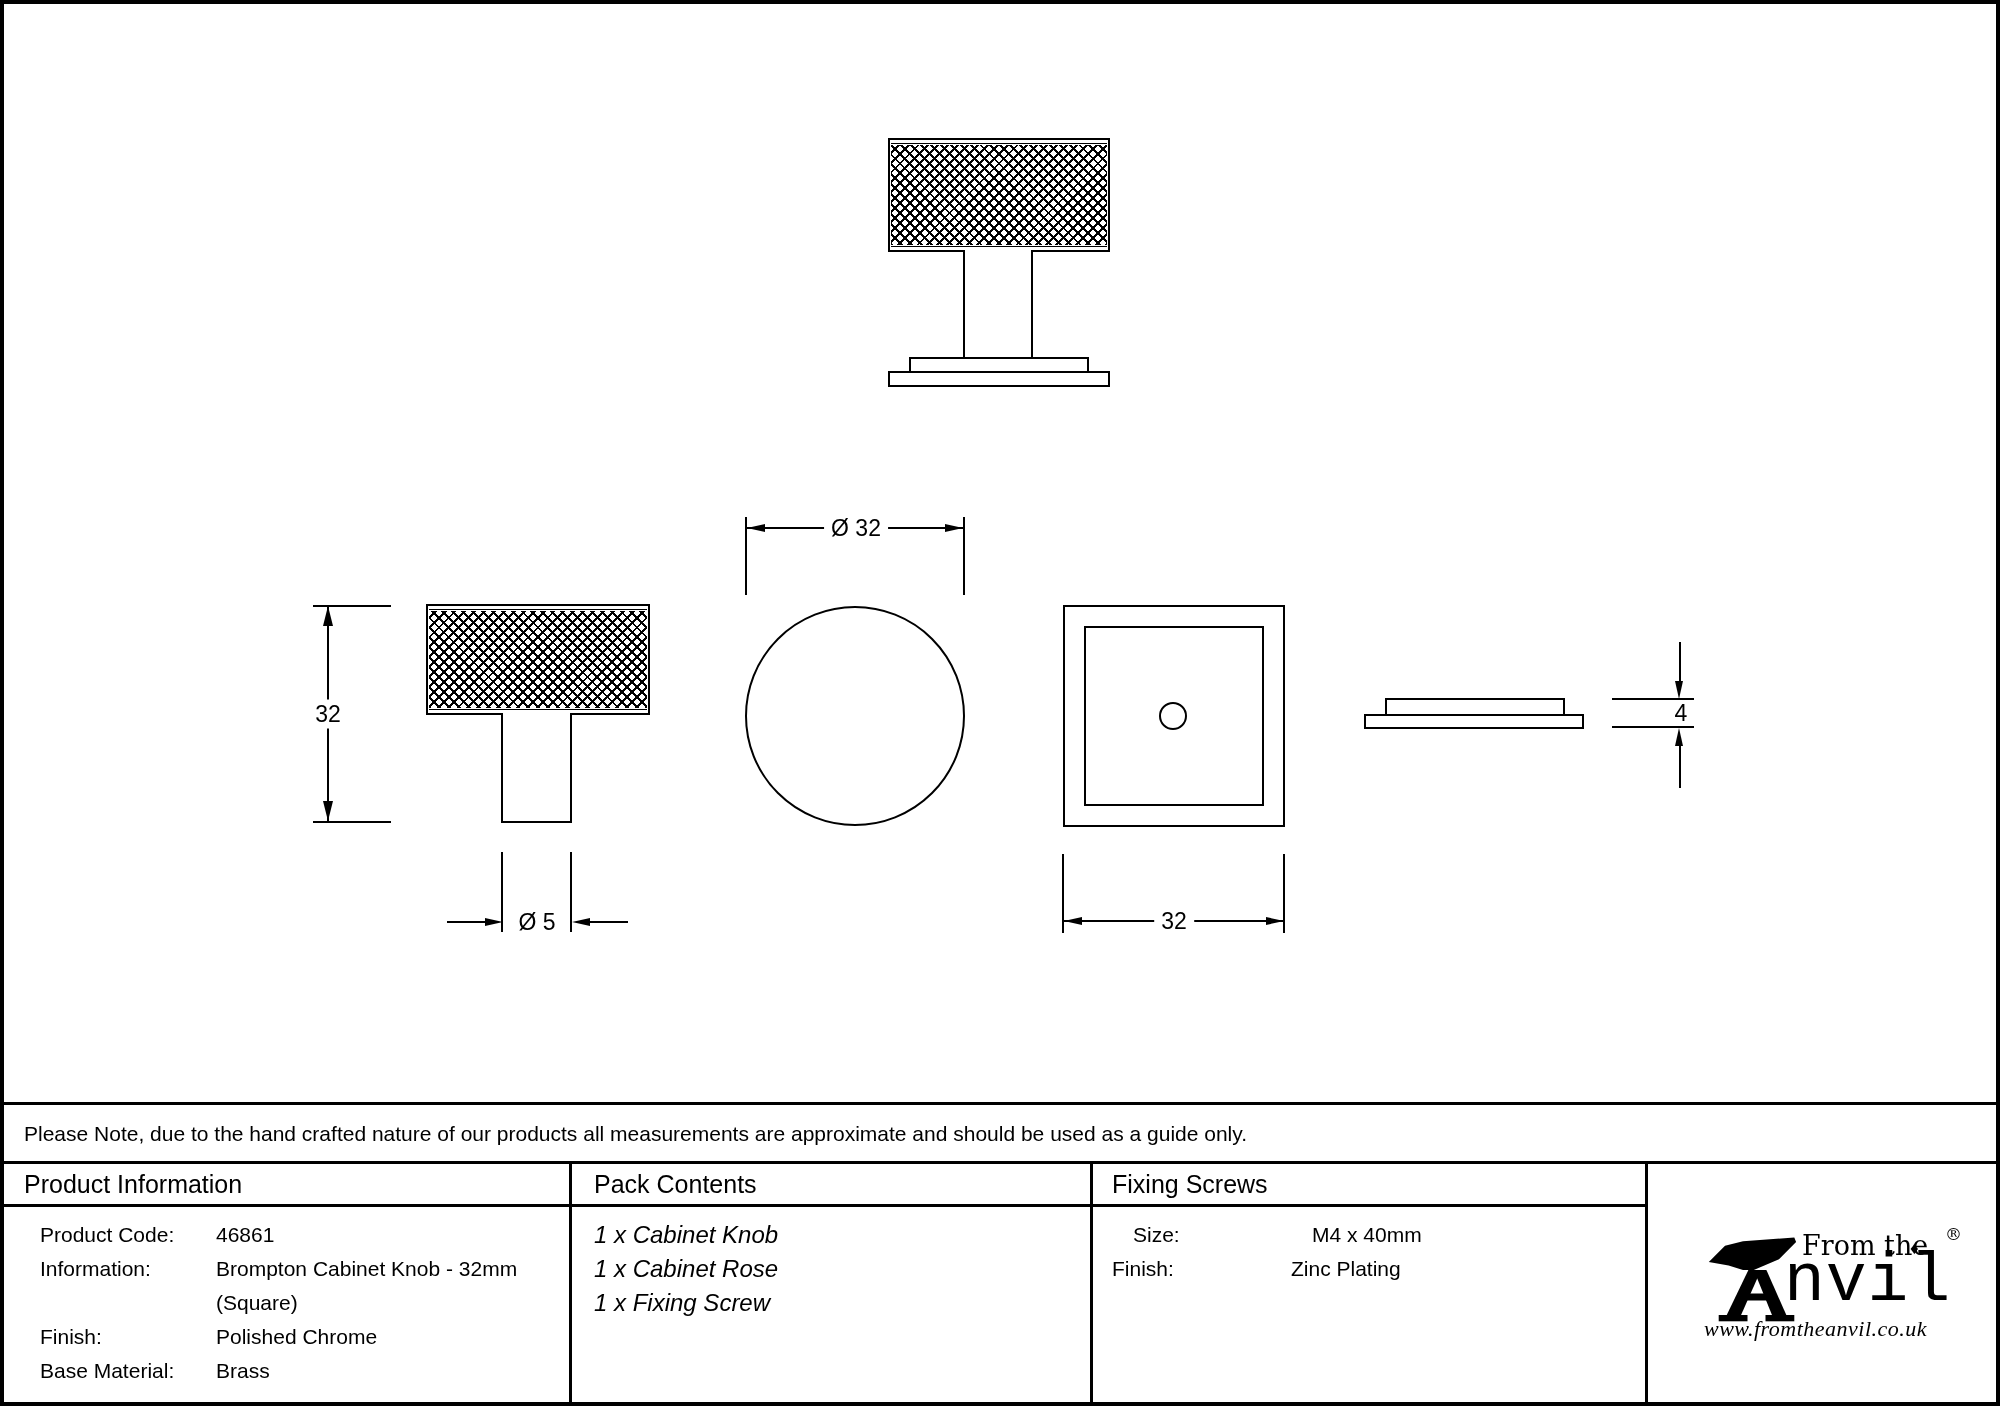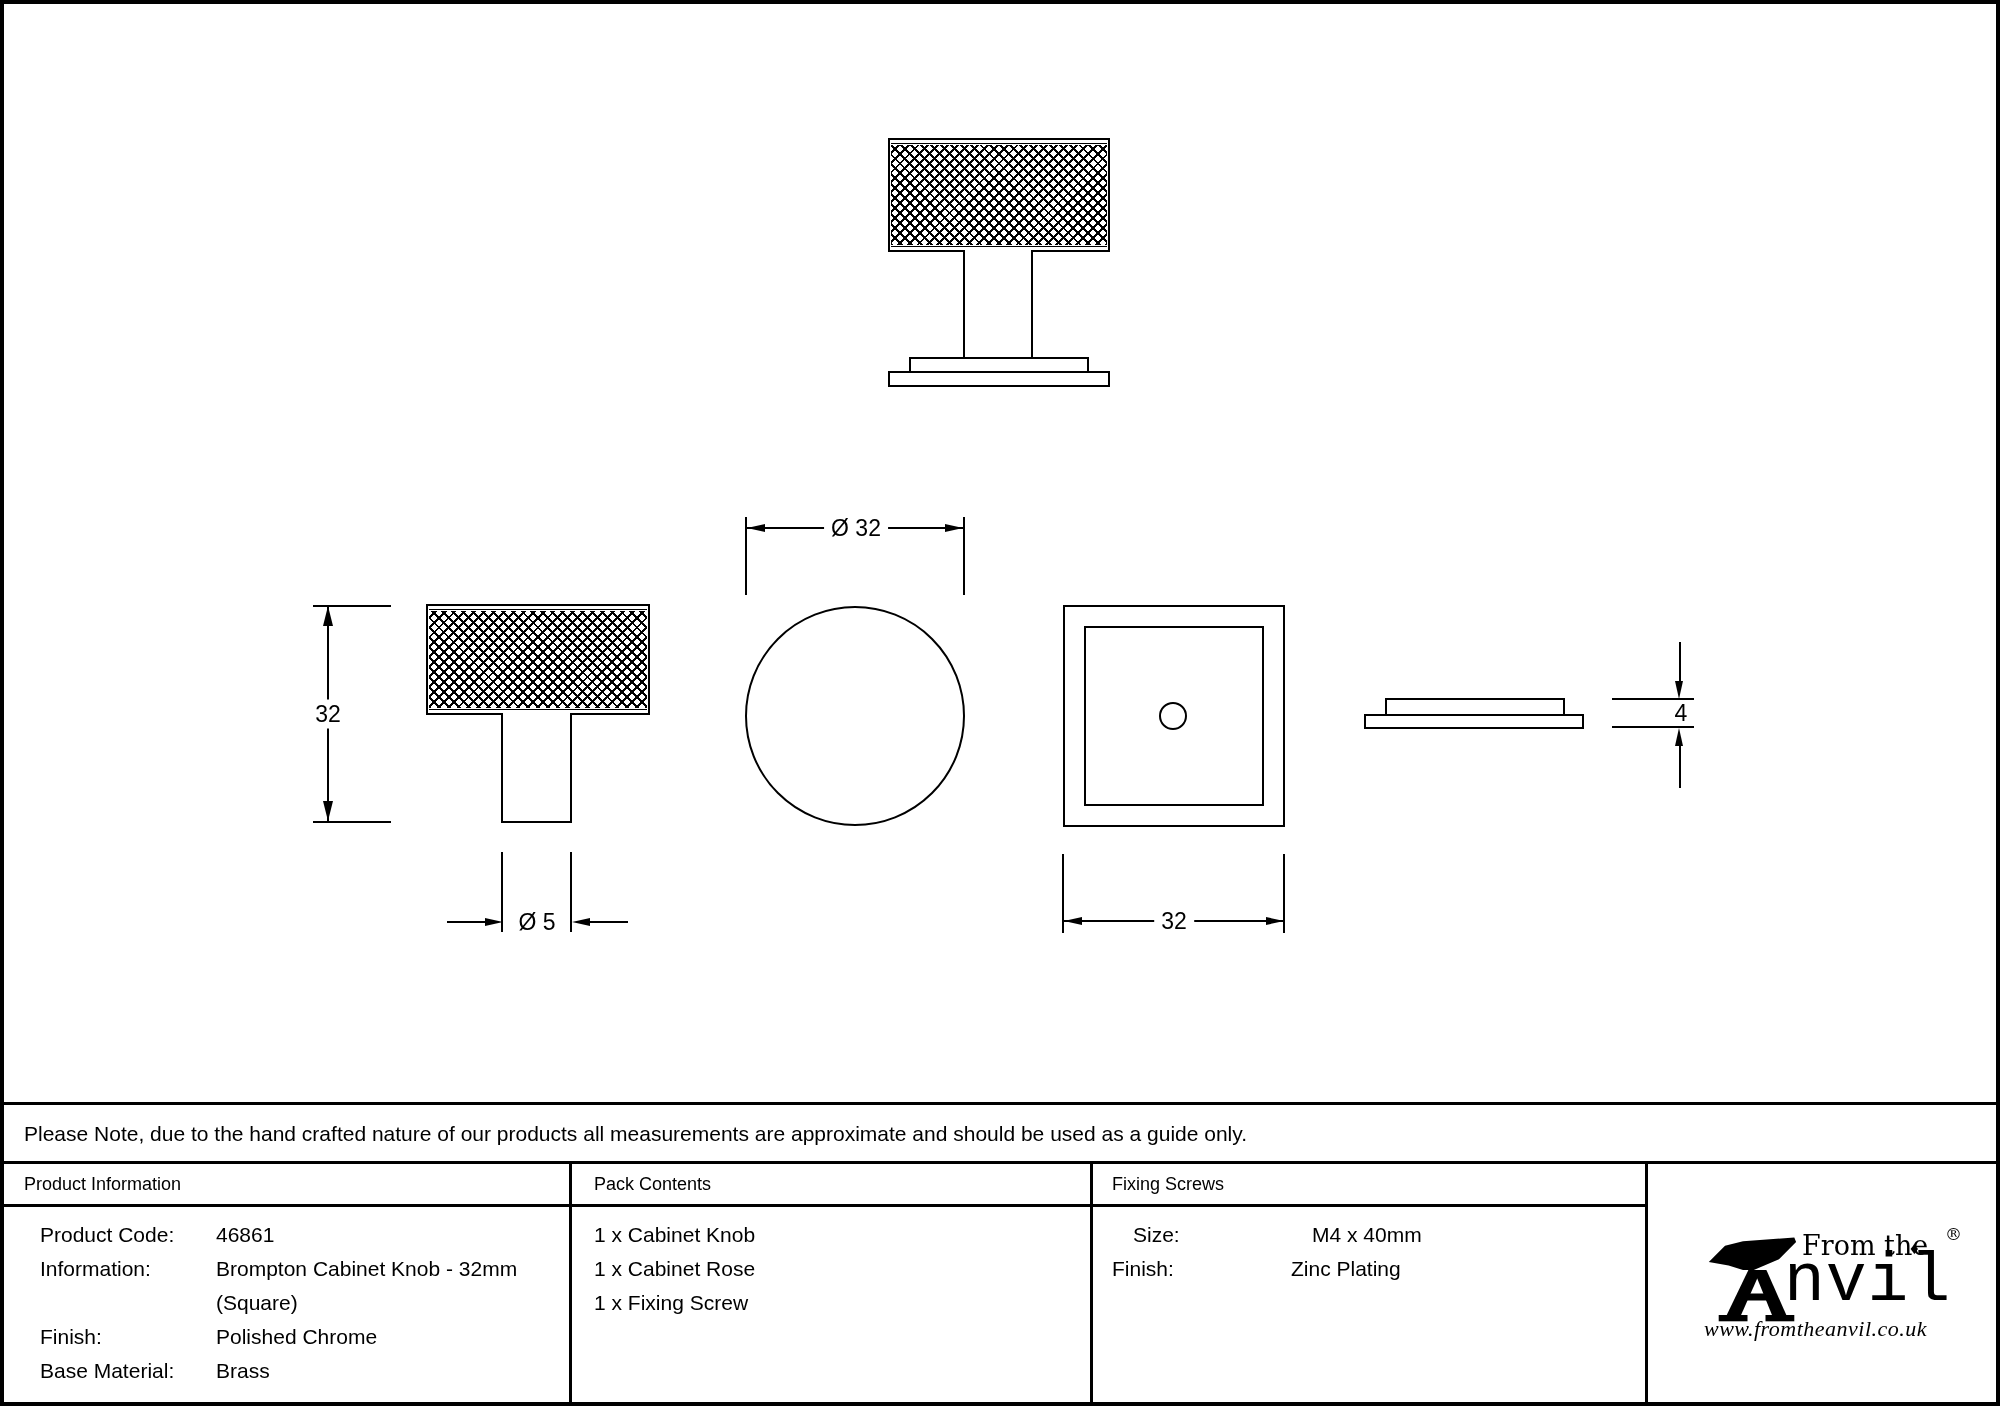--- a/index.html
+++ b/index.html
@@ -29,26 +29,26 @@
   .dim-label{
     position:absolute;transform:translate(-50%,-50%);
     font-size:23px;line-height:1;background:#fff;padding:3px 7px;white-space:nowrap;
   }
   .arr{position:absolute;width:0;height:0;}
   .arr-up{border-left:5px solid transparent;border-right:5px solid transparent;border-bottom:20px solid #000;}
   .arr-down{border-left:5px solid transparent;border-right:5px solid transparent;border-top:20px solid #000;}
   .arr-right{border-top:4px solid transparent;border-bottom:4px solid transparent;border-left:18px solid #000;}
   .arr-left{border-top:4px solid transparent;border-bottom:4px solid transparent;border-right:18px solid #000;}
   .cell-text{position:absolute;font-size:21px;line-height:26px;white-space:nowrap;}
-  .hdr{position:absolute;font-size:18px;line-height:26px;white-space:nowrap;}
+  .hdr{position:absolute;font-size:25px;line-height:26px;white-space:nowrap;}
   .kv-rows{position:absolute;}
   .kv-row{display:flex;height:34px;align-items:center;font-size:21px;white-space:nowrap;}
   .kv-label{flex:0 0 auto;}
   .list-rows{position:absolute;}
-  .list-row{height:34px;display:flex;align-items:center;font-size:21px;white-space:nowrap;}
+  .list-row{height:34px;display:flex;align-items:center;font-size:24px;white-space:nowrap;font-style:italic;}
   
   .logo{position:absolute;left:1700px;top:1224px;width:262px;height:128px;}
   .logo-from{position:absolute;left:102px;top:8px;font-family:"DejaVu Serif",serif;font-size:27px;line-height:1;}
   .logo-diamond{position:absolute;left:210px;top:16px;font-size:17px;line-height:1;}
   .logo-nvil{position:absolute;left:84px;top:24px;font-family:Liberation Mono, monospace;font-size:68px;line-height:1;letter-spacing:1px;}
   .logo-reg{position:absolute;left:245px;top:2px;font-family:"DejaVu Serif",serif;font-size:17px;line-height:1;}
   .logo-url{position:absolute;left:4px;top:94px;font-family:Liberation Serif, serif;font-style:italic;font-size:22px;line-height:1;letter-spacing:0.5px;}
 </style>
 </head>
 <body>

